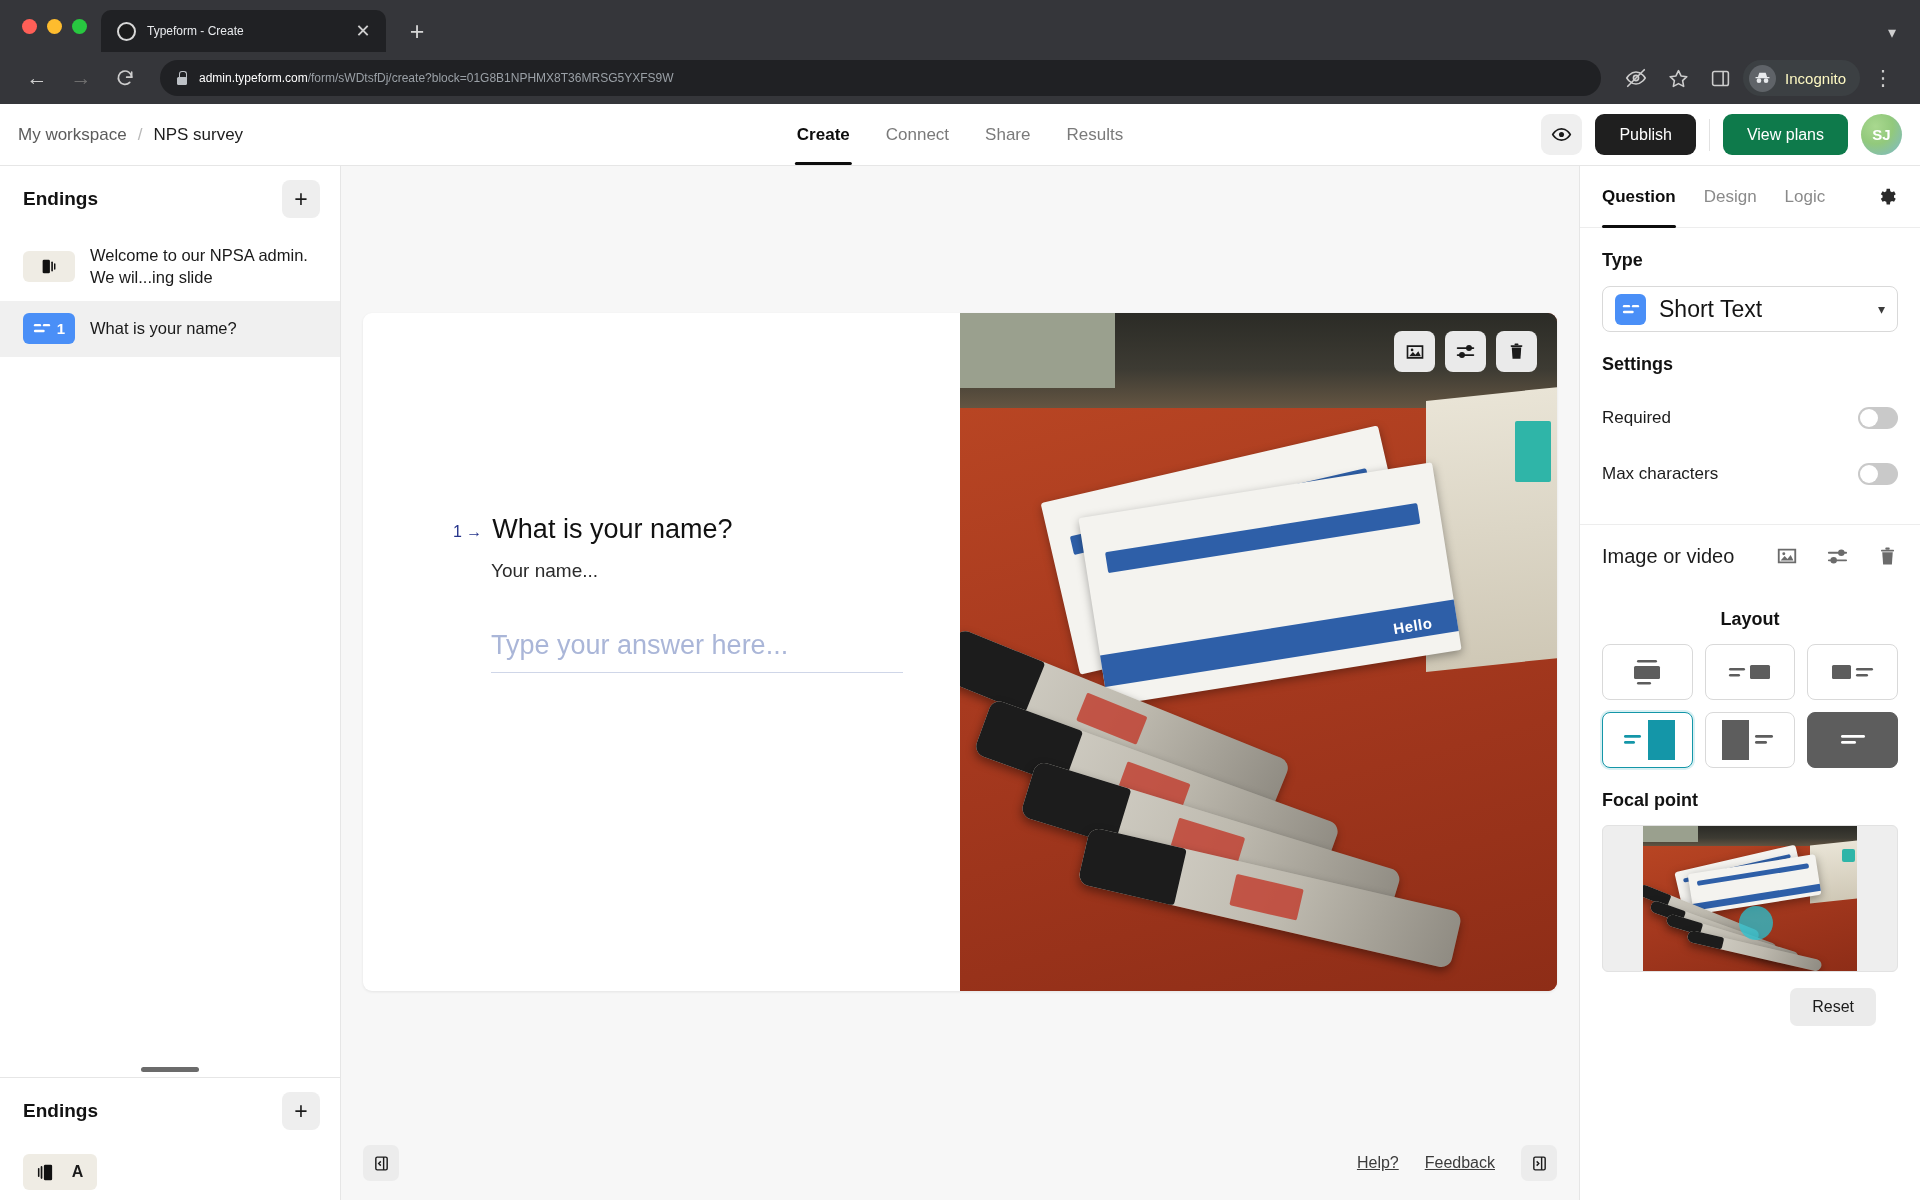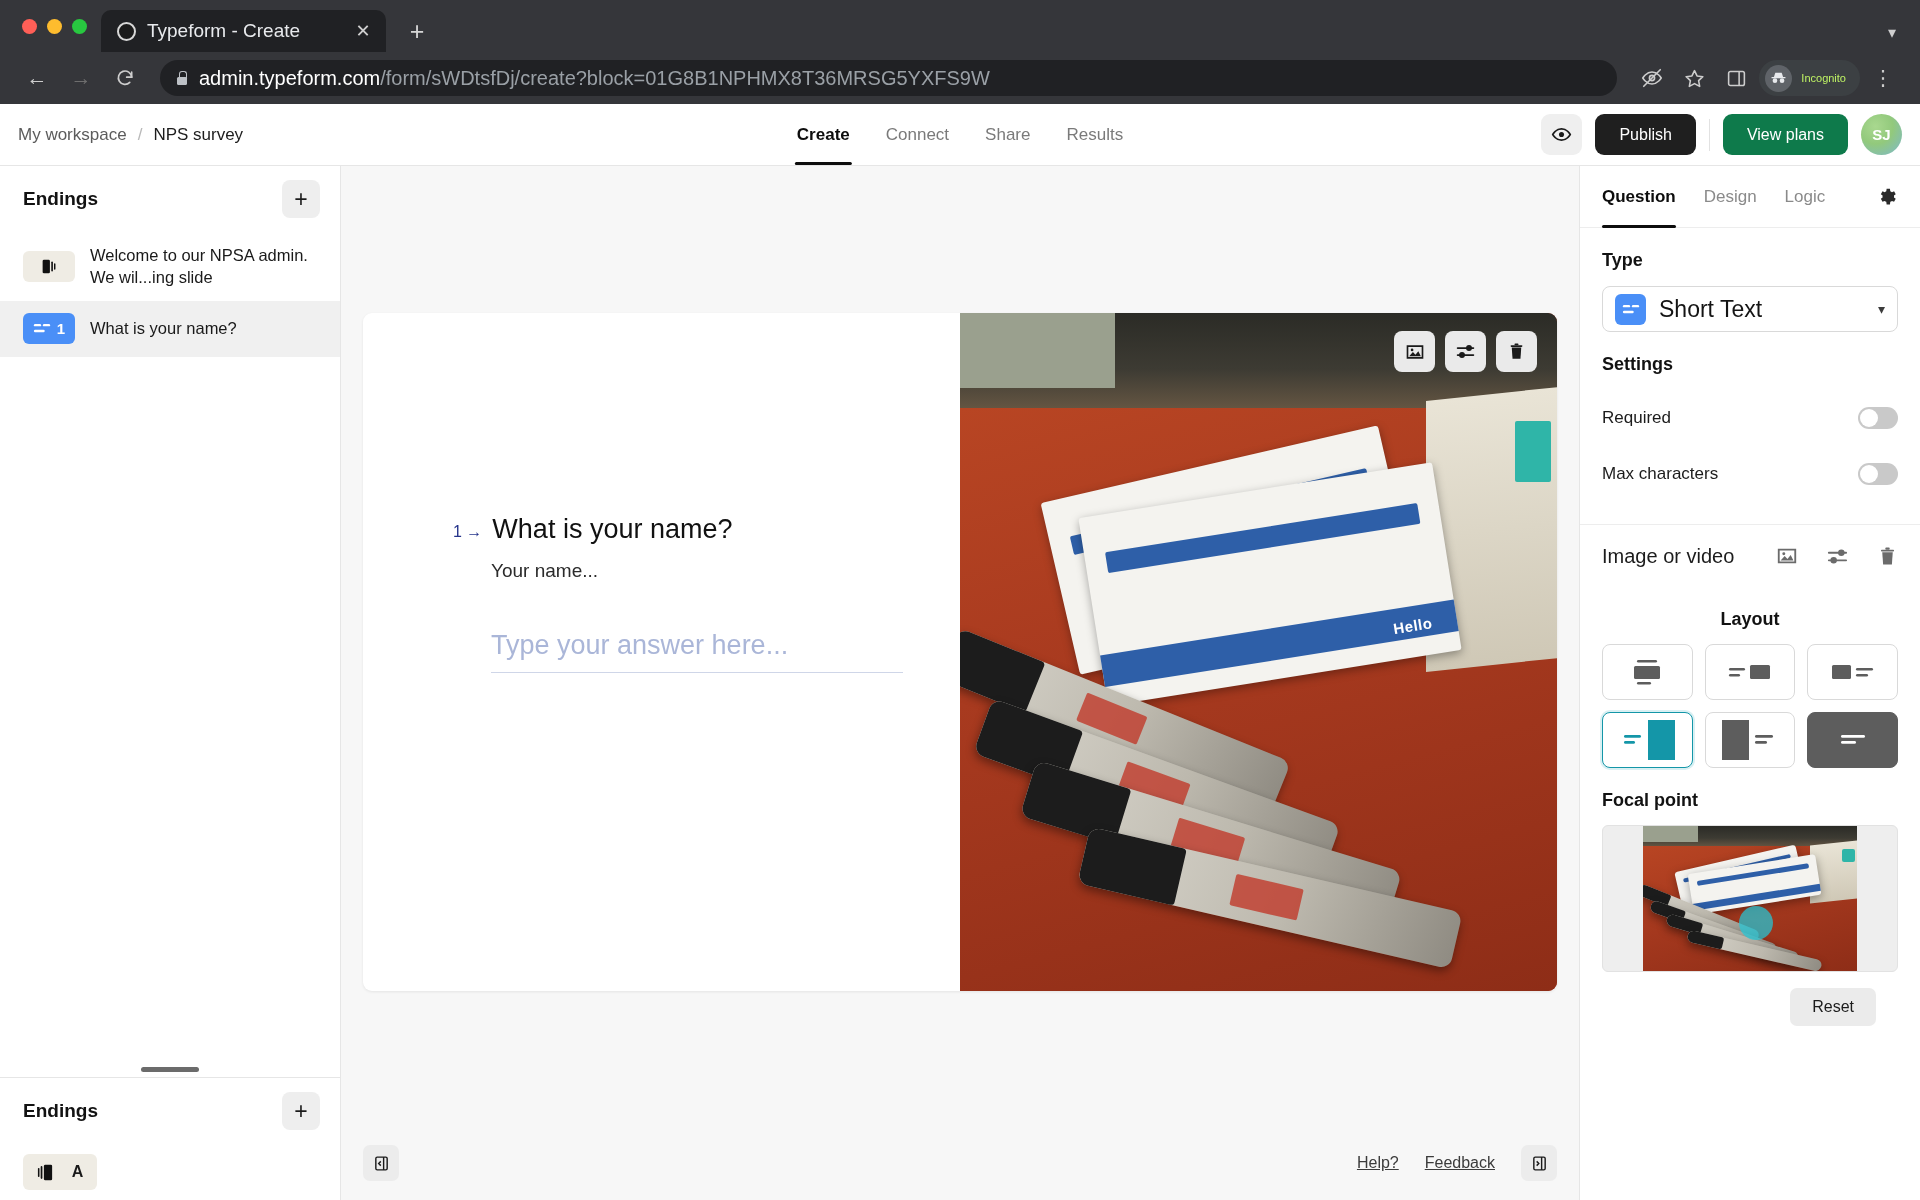--- a/index.html
+++ b/index.html
@@ -22,21 +22,21 @@
   .tab {
     height: 42px; width: 285px; background: #202124;
     border-radius: 10px 10px 0 0; display: flex; align-items: center;
     padding: 0 10px 0 16px; gap: 11px; position: relative;
   }
   .tab-favicon {
     width: 19px; height: 19px; border-radius: 50%;
     border: 2.5px solid #d8d8d8; background: #1b1b1b; flex: 0 0 auto;
   }
   .tab-title {
-    color: #e8eaed; font-size: 19px; flex: 1 1 auto;
+    color: #e8eaed; font-size: 12px; flex: 1 1 auto;
     white-space: nowrap; overflow: hidden; text-overflow: ellipsis;
   }
   .tab-close {
     width: 26px; height: 26px; border-radius: 50%;
     display: flex; align-items: center; justify-content: center;
     color: #cfcfcf; font-size: 18px; line-height: 1; cursor: pointer;
   }
   .new-tab {
     width: 34px; height: 34px; margin-left: 14px; margin-bottom: 4px;
     display: flex; align-items: center; justify-content: center;
@@ -61,33 +61,33 @@
   }
   .lock { width: 12px; height: 14px; position: relative; flex: 0 0 auto; }
   .lock::before {
     content: ""; position: absolute; left: 1px; bottom: 0; width: 10px; height: 8px;
     background: #bdc1c6; border-radius: 1.5px;
   }
   .lock::after {
     content: ""; position: absolute; left: 3px; top: 0; width: 6px; height: 7px;
     border: 1.6px solid #bdc1c6; border-bottom: none; border-radius: 3px 3px 0 0;
   }
-  .url { font-size: 20px; white-space: nowrap; }
+  .url { font-size: 12px; white-space: nowrap; }
   .url .host { color: #ffffff; }
   .url .path { color: #9aa0a6; }
   .omni-right { display: flex; align-items: center; gap: 4px; }
   .incognito-pill {
     display: flex; align-items: center; gap: 9px; height: 36px;
     padding: 0 14px 0 6px; border-radius: 18px; background: #3c4043; cursor: pointer;
   }
   .incognito-avatar {
     width: 27px; height: 27px; border-radius: 50%; background: #5f6368;
     display: flex; align-items: center; justify-content: center;
   }
-  .incognito-label { color: #bef264; font-size: 11px; }
+  .incognito-label { color: #fef9c3; font-size: 15px; }
 
   
   .app-header {
     height: 62px; background: #fff; border-bottom: 1px solid #e6e6e6;
     display: flex; align-items: center; padding: 0 18px; position: relative;
   }
   .breadcrumb { display: flex; align-items: center; gap: 11px; font-size: 17px; }
   .bc-workspace { color: #5c5c5c; cursor: pointer; }
   .bc-sep { color: #b9b9b9; }
   .bc-form { color: #1d1d1d; font-weight: 500; cursor: pointer; }

